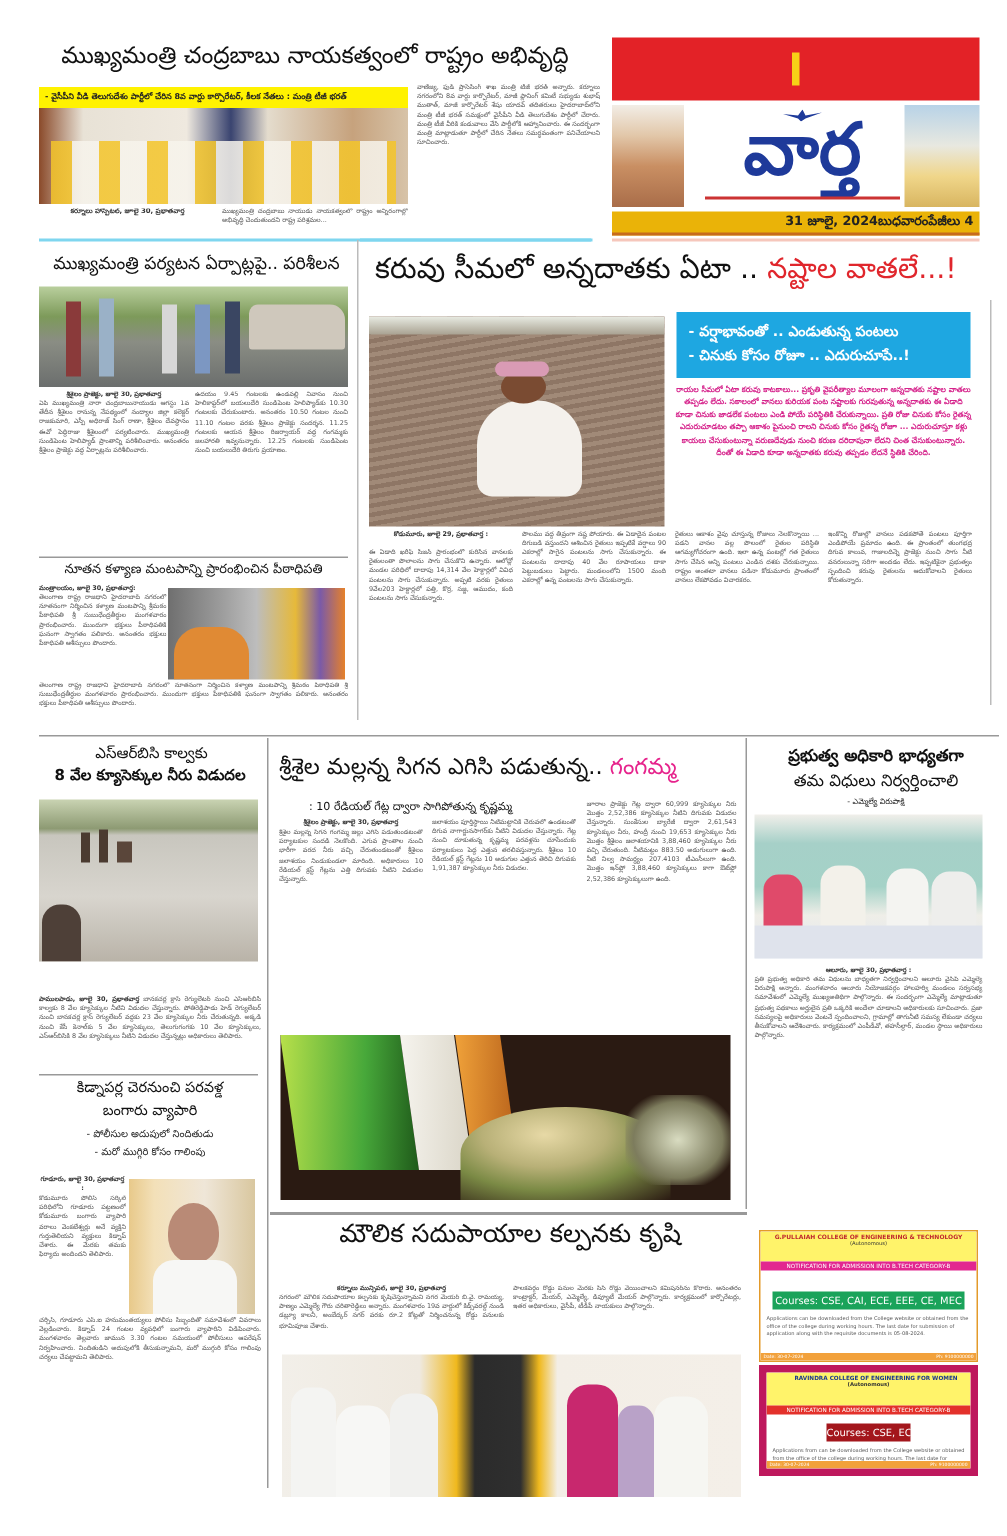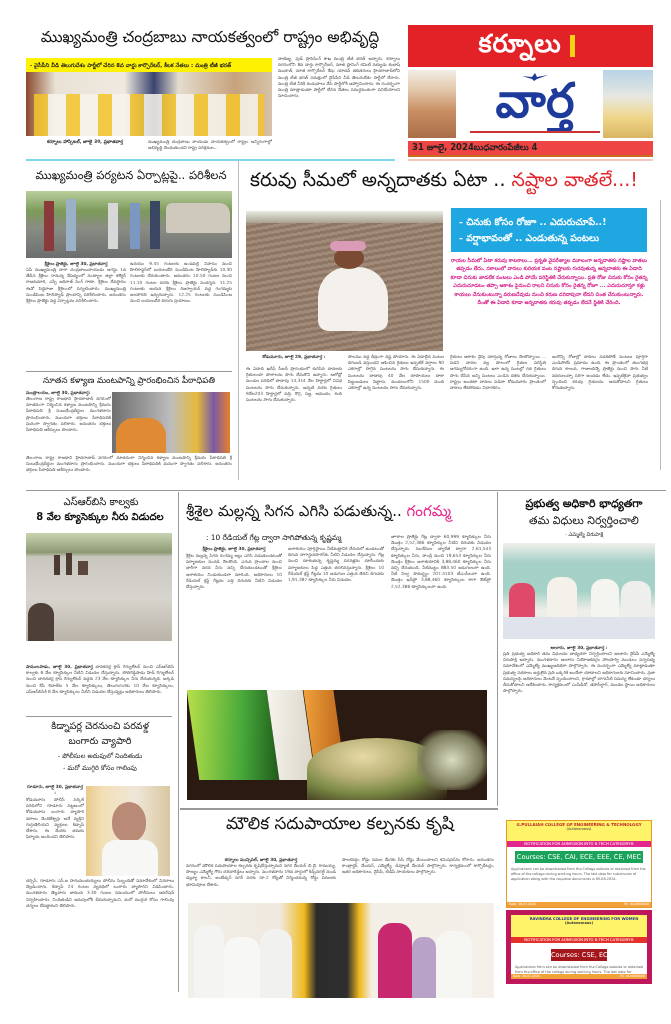--- a/index.html
+++ b/index.html
@@ -11,27 +11,26 @@
 .hl{font-weight:normal;color:#111;white-space:nowrap;overflow:hidden}
 .photo{overflow:hidden}
 .rule{background:#999}
 
 #mast-top{left:408px;top:25px;width:245px;height:42px;background:#e32227;color:#fff;font-weight:bold;font-size:25px;display:flex;align-items:center;justify-content:center;letter-spacing:1px}
 #mast-top .sep{display:inline-block;width:5px;height:22px;background:#f7d117;margin:0 8px}
 #mast-logo{left:470px;top:70px;width:130px;height:60px;color:#1e3a9a;font-weight:bold;font-size:48px;text-align:center;line-height:60px;font-family:"DejaVu Serif",serif}
 #mast-line{left:470px;top:131px;width:130px;height:2px;background:#c33}
 #mast-fort{left:408px;top:70px;width:48px;height:68px;background:linear-gradient(180deg,#f2ede6 0%,#e2c7a9 30%,#c98f63 60%,#a96d49 100%)}
 #mast-bull{left:603px;top:70px;width:50px;height:68px;background:linear-gradient(180deg,#b8d3e7 0%,#e8e8e0 40%,#f0d68a 70%,#d8b560 100%)}
-#mast-strip{left:408px;top:141px;width:245px;height:16px;background:#ef4444;font-size:8.5px;font-weight:bold;color:#222;display:flex;justify-content:flex-start;align-items:center;padding:0 4px;border-bottom:2px solid #c76b1c}
+#mast-strip{left:408px;top:141px;width:245px;height:16px;background:#eab308;font-size:8.5px;font-weight:bold;color:#222;display:flex;justify-content:flex-end;align-items:center;padding:0 4px;border-bottom:2px solid #c76b1c}
 </style>
 </head>
 <body>
 
 <div class="abs" id="mast-top">
-  <span>కర్నూలు</span>
   <span class="sep"></span>
 </div>
 <div class="abs" id="mast-fort"></div>
 <div class="abs" id="mast-logo">వార్త</div>
 <div class="abs" style="left:522px;top:66px;width:26px;height:8px;">
   <svg width="26" height="8" viewBox="0 0 26 8">
       <path d="M0 3 L10 4 L13 0 L15 4 L26 2 L15 6 L12 8 L10 6 Z" fill="#1e3a9a"></path>
     </svg>
 </div>
 <div class="abs" id="mast-line"></div>
@@ -83,22 +82,22 @@
   <span>కరువు సీమలో అన్నదాతకు ఏటా ..</span>
   <span style="color:#e0262c">నష్టాల వాతలే...!</span>
 </div>
 <div class="abs photo" style="left:246px;top:211px;width:197px;height:140px;background:repeating-linear-gradient(170deg,#a18a78 0 3px,#8e7665 3px 6px)">
   <div style="position:absolute;left:0;top:0;width:100%;height:12px;background:linear-gradient(180deg,#e8ebe2,#a9a292)"></div>
   <div style="position:absolute;left:72px;top:56px;width:70px;height:64px;background:#f4f1ec;border-radius:30px 30px 10px 10px"></div>
   <div style="position:absolute;left:88px;top:36px;width:30px;height:22px;background:#7a4b32;border-radius:50%"></div>
   <div style="position:absolute;left:84px;top:30px;width:36px;height:10px;background:#d99bb5;border-radius:6px"></div>
 </div>
 <div class="abs" style="left:451px;top:208px;width:196px;height:44px;background:#1ea7e1;padding:6px 8px;color:#fff;font-size:9.4px;font-weight:bold;line-height:16px">
+  <div style="white-space:nowrap">- వర్షాభావంతో .. ఎండుతున్న పంటలు</div>
   <div style="white-space:nowrap">- చినుకు కోసం రోజూ .. ఎదురుచూపే..!</div>
-  <div style="white-space:nowrap">- వర్షాభావంతో .. ఎండుతున్న పంటలు</div>
 </div>
 <div class="abs" style="left:450px;top:256px;width:198px;height:92px;font-size:5.1px;line-height:8.4px;color:#d6248c;text-align:center;font-weight:bold;overflow:hidden">రాయల సీమలో ఏటా కరువు కాటకాలు... ప్రకృతి వైపరీత్యాల మూలంగా అన్నదాతకు నష్టాల వాతలు తప్పడం లేదు. సకాలంలో వానలు కురియక పంట నష్టాలకు గురవుతున్న అన్నదాతకు ఈ ఏడాది కూడా చినుకు జాడలేక పంటలు ఎండి పోయే పరిస్థితికి చేరుకున్నాయి. ప్రతి రోజు చినుకు కోసం రైతన్న ఎదురుచూడటం తప్పా ఆకాశం పైనుంచి రాలని చినుకు కోసం రైతన్న రోజూ ... ఎదురుచూస్తూ కళ్లు కాయలు చేసుకుంటున్నా వరుణదేవుడు నుంచి కరుణ దరిదాపునా లేదని చింత చేసుకుంటున్నారు. దీంతో ఈ ఏడాది కూడా అన్నదాతకు కరువు తప్పడం లేదనే స్థితికి చేరింది.</div>
 <div class="abs txt dateline" style="left:246px;top:354px;width:96px;text-align:center">కోడుమూరు, జూలై 29, ప్రభాతవార్త :</div>
 <div class="abs txt" style="left:246px;top:366px;width:96px;height:106px">ఈ ఏడాది ఖరీఫ్ సీజన్ ప్రారంభంలో కురిసిన వానలకు రైతులంతా పొలాలను సాగు చేసుకొని ఉన్నారు. ఆలోచ్లో మండల పరిధిలో దాదాపు 14,314 వేల హెక్టార్లలో వివిధ పంటలను సాగు చేసుకున్నారు. అప్పటి వరకు రైతులు 9వేల203 హెక్టార్లలో పత్తి, కొర్ర, సజ్జ, ఆముదం, కంది పంటలను సాగు చేసుకున్నారు.</div>
 <div class="abs txt" style="left:348px;top:354px;width:96px;height:118px">పొలము వద్ద తీవ్రంగా నష్ట పోయారు. ఈ ఏడాదైన పంటల దిగుబడి వస్తుందని ఆశించిన రైతులు ఇప్పటికే వర్షాలు 90 ఎకరాల్లో సాగైన పంటలను సాగు చేసుకున్నారు. ఈ పంటలను దాదాపు 40 వేల రూపాయలు దాకా పెట్టుబడులు పెట్టారు. మండలంలోని 1500 మంది ఎకరాల్లో ఉన్న పంటలను సాగు చేసుకున్నారు.</div>
 <div class="abs txt" style="left:450px;top:354px;width:96px;height:118px">రైతులు ఆకాశం వైపు చూస్తున్న రోజులు నెలకొన్నాయి ... పడని వానల వల్ల పొలంలో రైతుల పరిస్థితి ఆగమ్యగోచరంగా ఉంది. ఇలా ఉన్న పంటల్లో గత రైతులు సాగు చేసిన అన్ని పంటలు ఎండిన దశకు చేరుకున్నాయి. రాష్ట్రం అంతటా వానలు పడినా కోడుమూరు ప్రాంతంలో వానలు లేకపోవడం విచారకరం.</div>
 <div class="abs txt" style="left:552px;top:354px;width:96px;height:100px">ఇంకొన్ని రోజుల్లో వానలు పడకపోతే పంటలు పూర్తిగా ఎండిపోయే ప్రమాదం ఉంది. ఈ ప్రాంతంలో తుంగభద్ర దిగువ కాలువ, గాజులదిన్నె ప్రాజెక్టు నుంచి సాగు నీటి వనరులున్నా సరిగా అందడం లేదు. ఇప్పటికైనా ప్రభుత్వం స్పందించి కరువు రైతులను ఆదుకోవాలని రైతులు కోరుతున్నారు.</div>
 <div class="abs" style="left:238px;top:160px;width:1px;height:320px;background:#bbb"></div>
 <div class="abs" style="left:660px;top:200px;width:1px;height:270px;background:#bbb"></div>
 
@@ -173,21 +172,21 @@
   <div style="position:absolute;left:224px;top:34px;width:24px;height:61px;background:#b9a2c8;border-radius:10px 10px 0 0"></div>
   <div style="position:absolute;left:248px;top:28px;width:36px;height:67px;background:#f6f6f2;border-radius:14px 14px 0 0"></div>
 </div>
 
 <div class="abs" style="left:506px;top:820px;width:146px;height:88px;border:1px solid #e39a2a;background:#fff;overflow:hidden">
   <div style="background:#fff36a;height:20px;padding:1px 2px">
     <div style="font-size:4px;font-weight:bold;color:#c0282e;text-align:center;white-space:nowrap;overflow:hidden">G.PULLAIAH COLLEGE OF ENGINEERING &amp; TECHNOLOGY</div>
     <div style="font-size:3.5px;text-align:center;color:#333">(Autonomous)</div>
   </div>
   <div style="background:#e2278f;color:#fff;font-size:3.8px;text-align:center;white-space:nowrap;overflow:hidden;height:6px;line-height:6px">NOTIFICATION FOR ADMISSION INTO B.TECH CATEGORY-B</div>
-  <div style="margin:4px 8px 2px;background:#1aa35a;color:#fff;font-size:6.6px;text-align:center;height:12px;line-height:12px;white-space:nowrap;overflow:hidden">Courses: CSE, CAI, ECE, EEE, CE, MEC</div>
+  <div style="margin:14px 8px 2px;background:#1aa35a;color:#fff;font-size:6.6px;text-align:center;height:12px;line-height:12px;white-space:nowrap;overflow:hidden">Courses: CSE, CAI, ECE, EEE, CE, MEC</div>
   <div style="font-size:3.4px;line-height:5px;color:#555;padding:2px 4px;height:30px;overflow:hidden">Applications can be downloaded from the College website or obtained from the office of the college during working hours. The last date for submission of application along with the requisite documents is 05-08-2024.</div>
   <div style="position:absolute;left:0;bottom:0;width:100%;height:5px;background:#f2a13b;display:flex;justify-content:space-between;font-size:3px;color:#fff;padding:0 2px">
     <span>Date: 30-07-2024</span>
     <span>Ph: 9100000000</span>
   </div>
 </div>
 <div class="abs" style="left:506px;top:910px;width:146px;height:74px;border:5px solid #be185d;background:#fff;overflow:hidden">
   <div style="background:#fff36a;height:22px;padding:1px 2px">
     <div style="font-size:3.8px;font-weight:bold;color:#1b3a8c;text-align:center;white-space:nowrap;overflow:hidden;padding-left:10px">RAVINDRA COLLEGE OF ENGINEERING FOR WOMEN</div>
     <div style="font-size:3.5px;text-align:center;color:#333;font-weight:bold">(Autonomous)</div>

